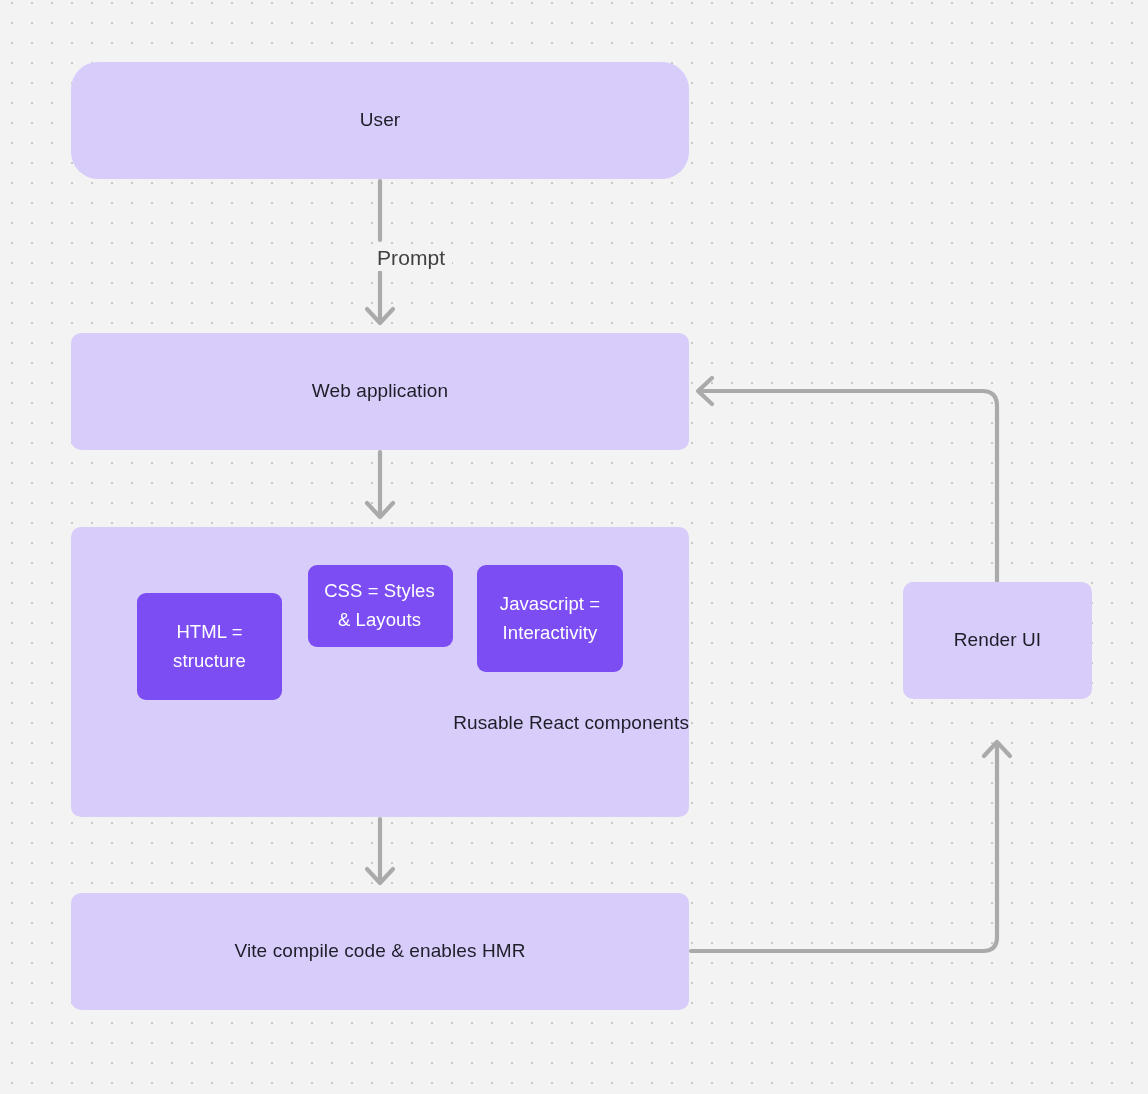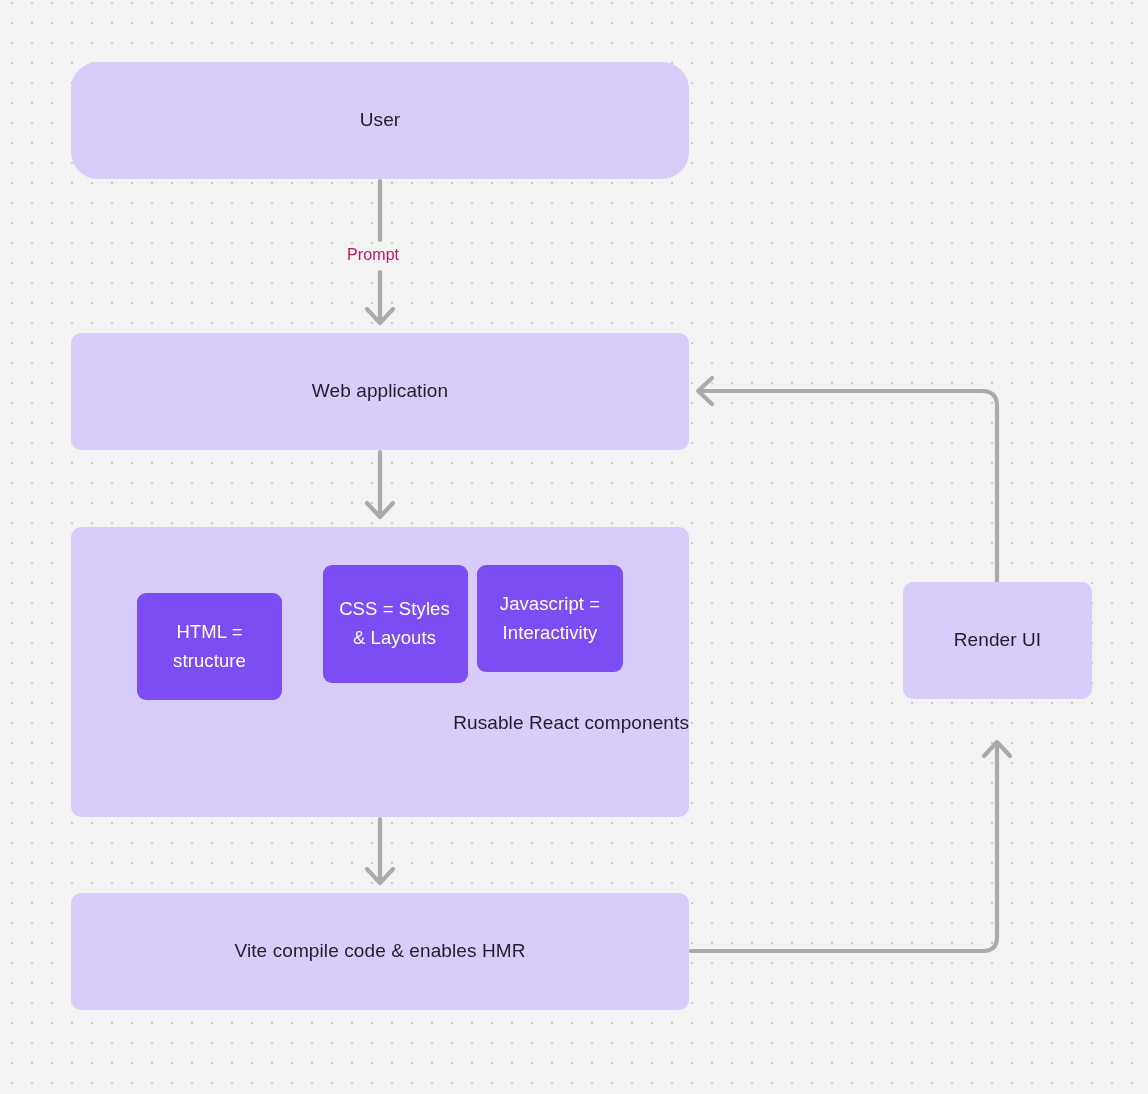--- a/index.html
+++ b/index.html
@@ -46,42 +46,43 @@
     padding: 0 10px;
   }
   
   #node-user          { left: 71px;  top: 62px;  width: 618px; height: 117px; border-radius: 27px; }
   #node-webapp        { left: 71px;  top: 333px; width: 618px; height: 117px; }
   #node-components    { left: 71px;  top: 527px; width: 618px; height: 290px; }
   #node-vite          { left: 71px;  top: 893px; width: 618px; height: 117px; }
   #node-render        { left: 903px; top: 582px; width: 189px; height: 117px; }
 
   #chip-html          { left: 137px; top: 565px; width: 145px; height: 107px; margin-top: 28px; }
-  #chip-css           { left: 323px; top: 565px; width: 145px; height: 118px; padding-left: 8px; }
+  #chip-css           { left: 308px; top: 565px; width: 145px; height: 82px; padding-left: 8px; }
   #chip-js            { left: 477px; top: 565px; width: 146px; height: 107px; }
 
   .group-caption {
     position: absolute;
     left: 71px;
     top: 712px;
     width: 618px;
     text-align: right;
     font-size: 19px;
     color: #1e1e28;
     letter-spacing: .1px;
   }
 
   .edge-label {
     position: absolute;
-    font-size: 16px;
-    color: #be185d;
+    font-size: 21px;
+    color: #404040;
     background: #f3f3f3;
     padding: 1px 7px;
     letter-spacing: .1px;
     white-space: nowrap;
+    margin-left: 30px;
   }
   #label-prompt { left: 340px; top: 245px; }
 
   svg.wires {
     position: absolute;
     left: 0; top: 0;
     width: 1148px;
     height: 1094px;
     pointer-events: none;
   }

